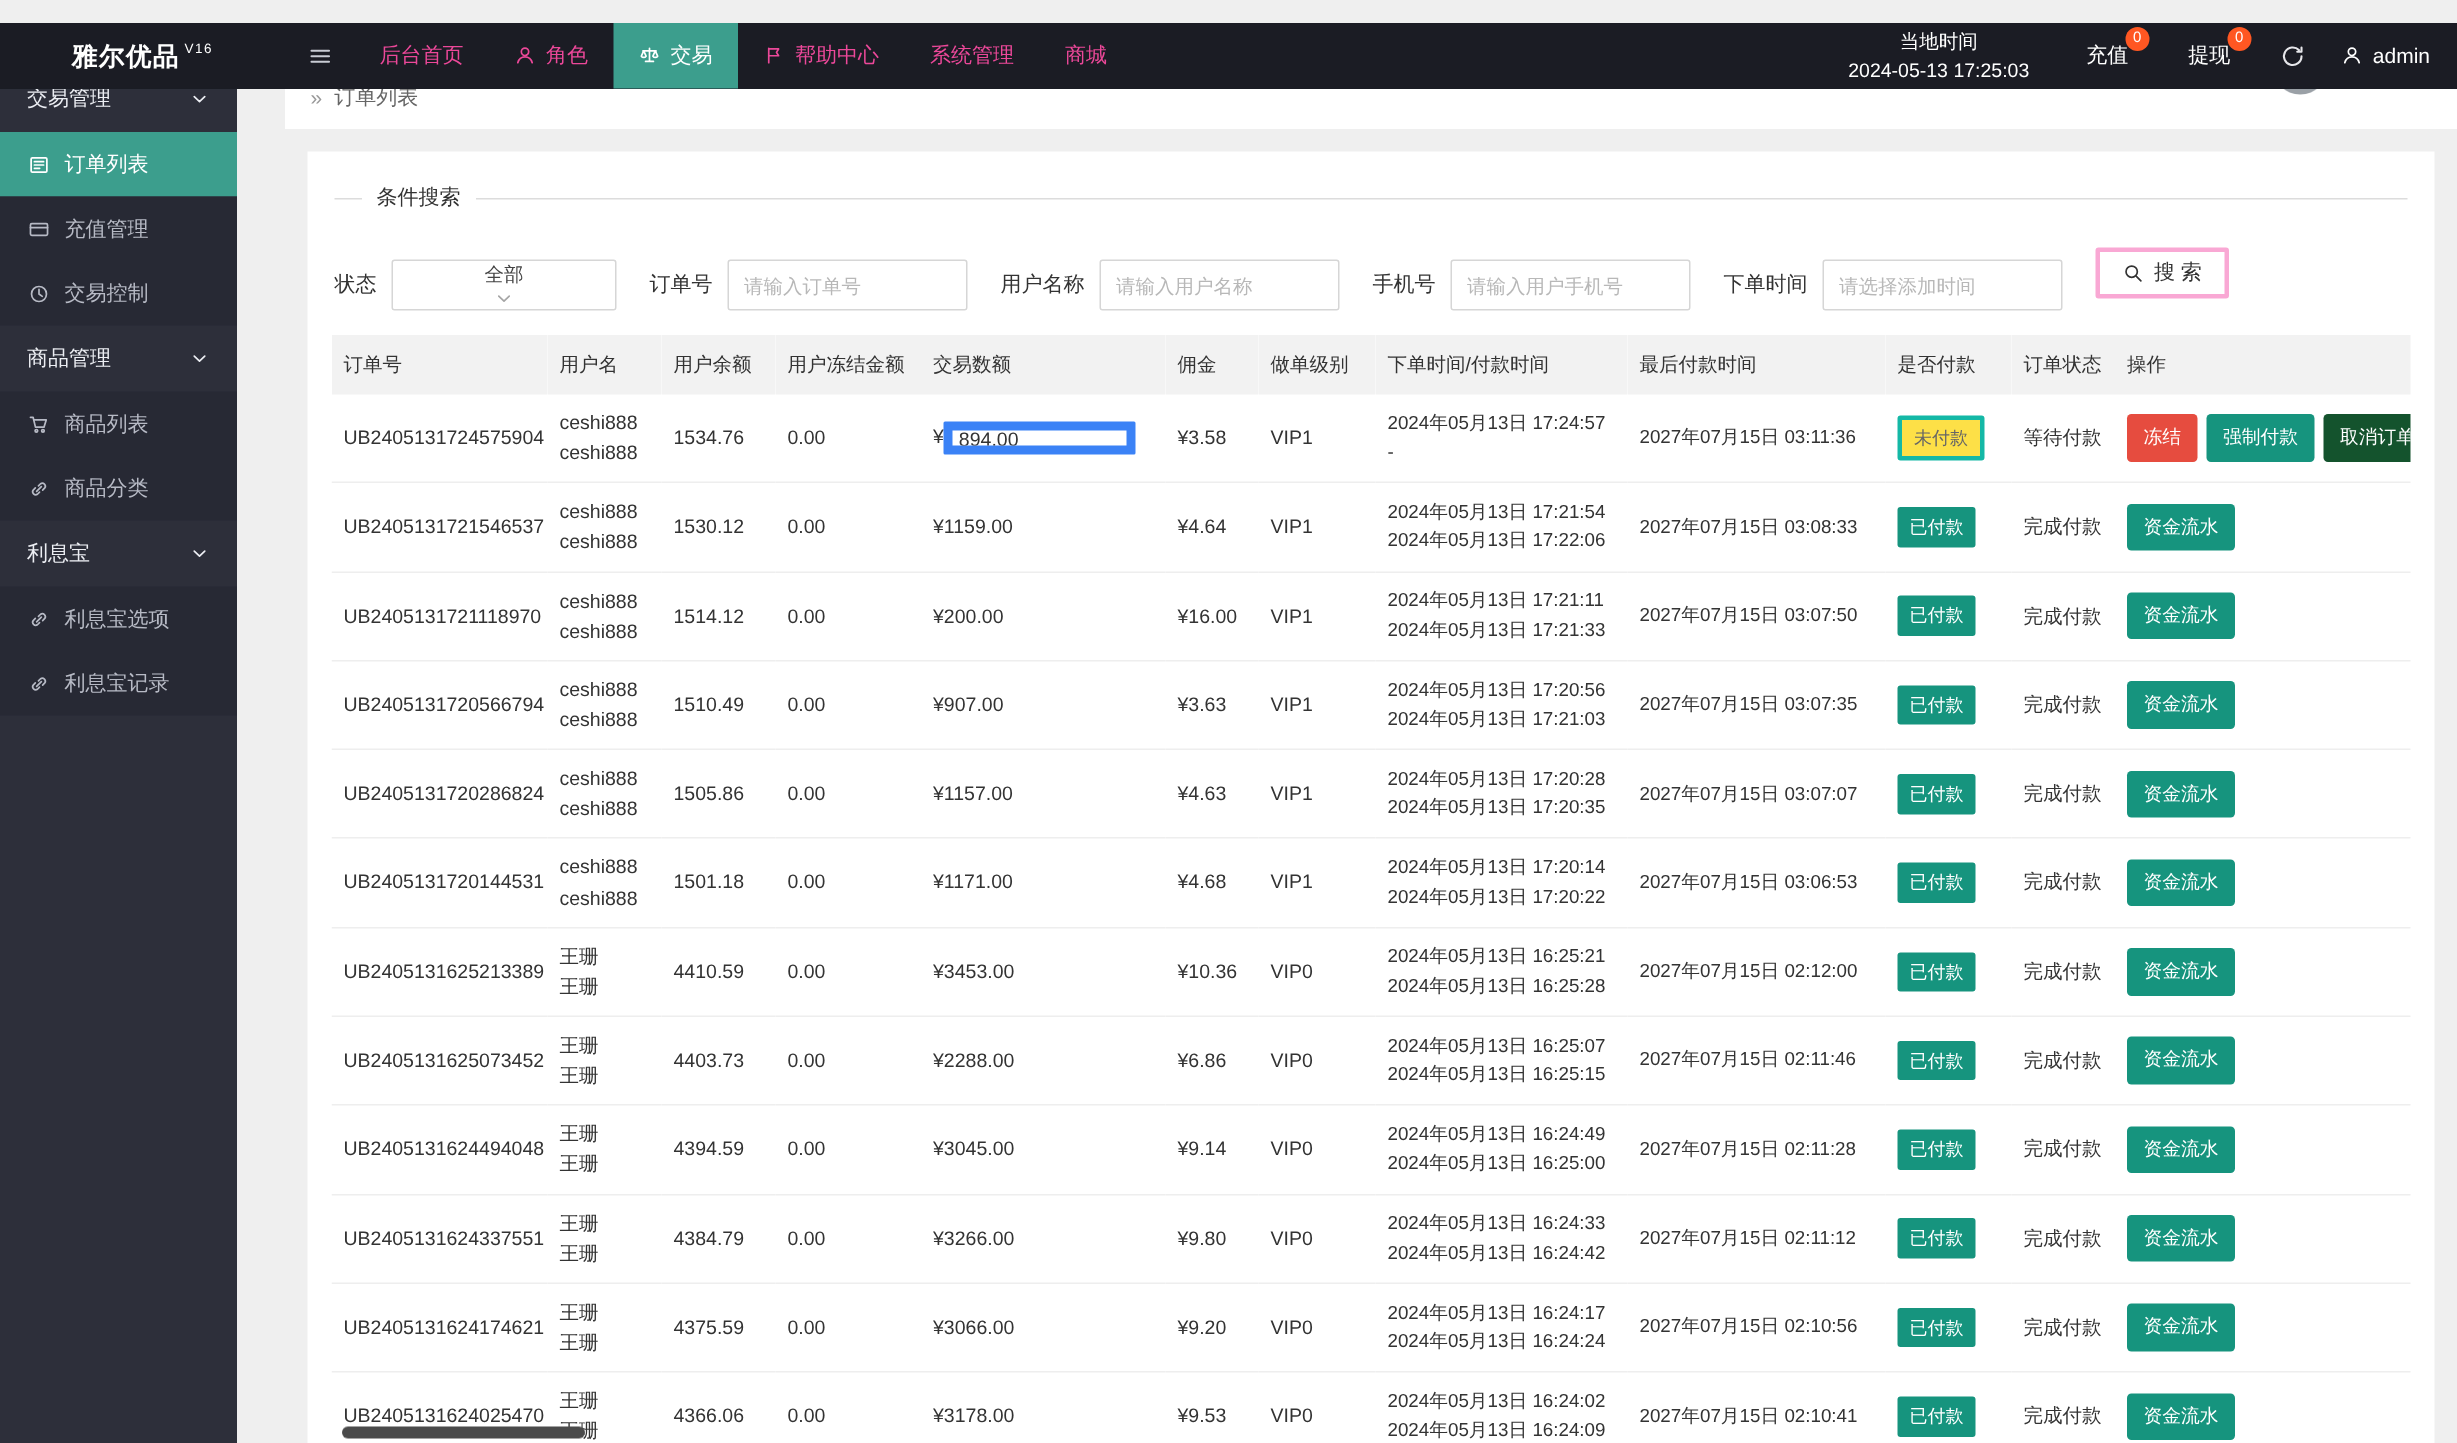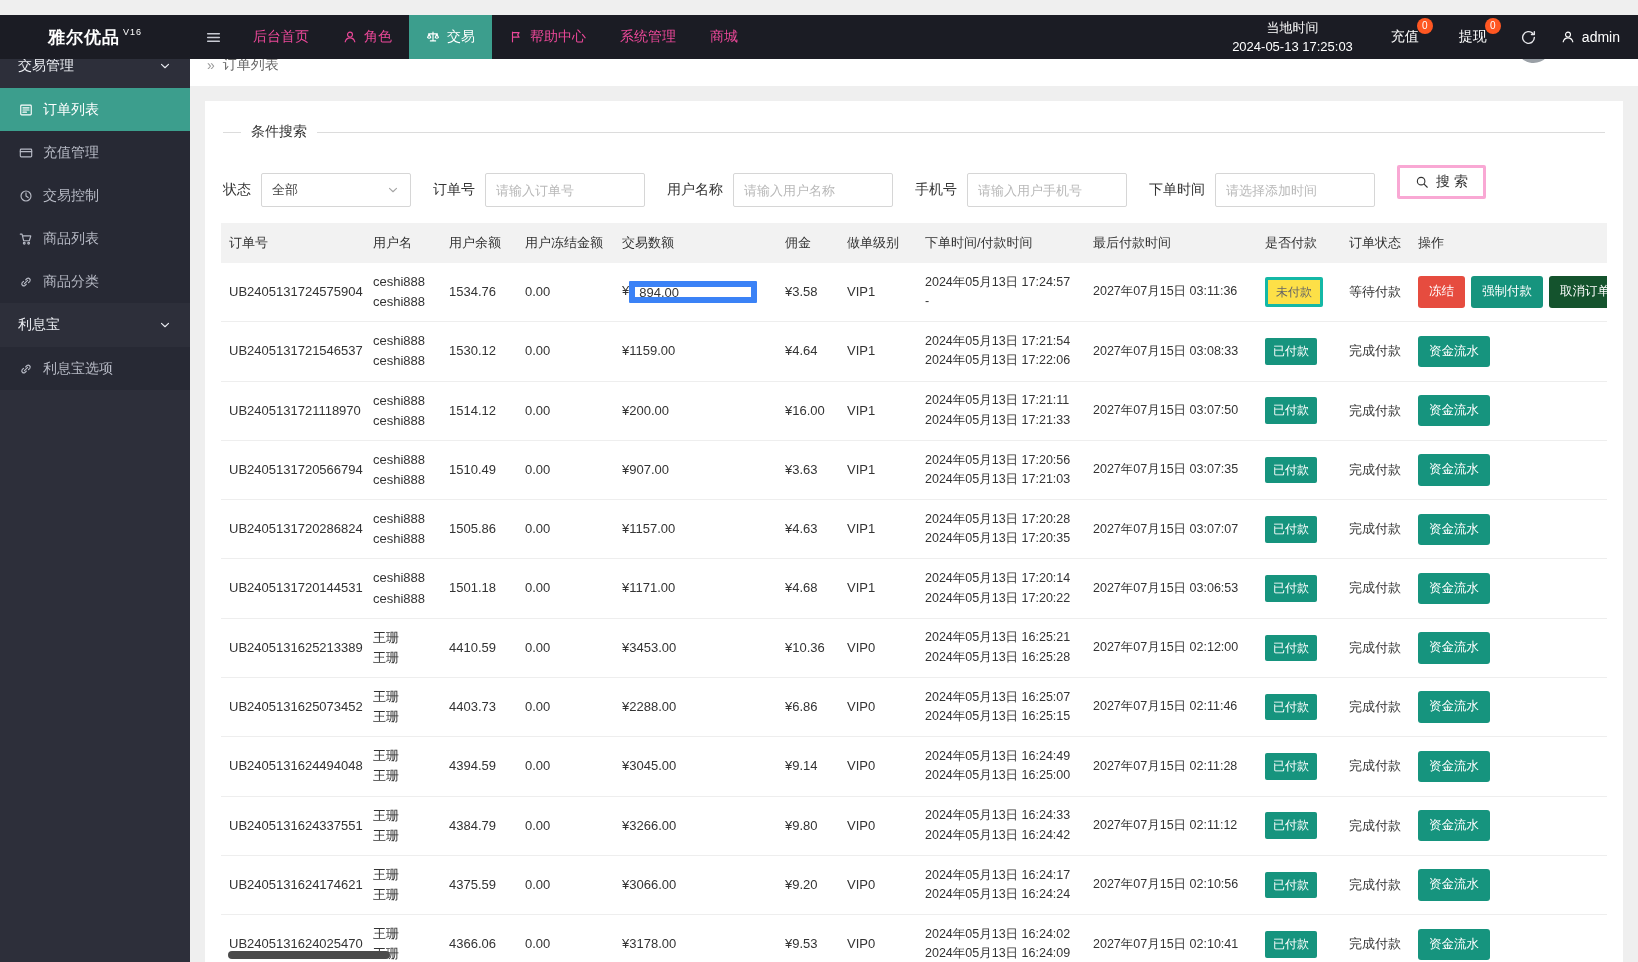--- a/index.html
+++ b/index.html
@@ -27,21 +27,21 @@
     text-align:center; padding:0 3px; }
   .nav-icon-btn { width:44px; height:44px; display:flex; align-items:center; justify-content:center;
     color:#e6e6ea; cursor:pointer; }
   .admin-item { display:flex; align-items:center; gap:7px; padding:0 18px 0 10px;
     color:#fff; font-size:14px; cursor:pointer; }
   .ic svg { width:14px; height:14px; display:block; stroke:currentColor; fill:none;
     stroke-width:1.3; stroke-linecap:round; stroke-linejoin:round; }
   .ic.big svg { width:17px; height:17px; }
 
   
-  .sidebar { position:fixed; top:44px; left:0; bottom:0; width:190px; background:#2d2f3a; z-index:10; }
+  .sidebar { position:fixed; top:44px; left:0; bottom:0; width:158px; background:#2d2f3a; z-index:10; }
   .side-group { height:44px; display:flex; align-items:center; justify-content:space-between;
     padding:0 18px; color:#eceef3; font-size:14px; cursor:pointer; }
   .side-group .chev { color:#9preserve9; }
   .side-item { height:43px; display:flex; align-items:center; gap:10px; padding:0 19px;
     color:#b7bac5; font-size:14px; background:#272934; cursor:pointer; }
   .side-item.active { background:#3c9e8d; color:#fff; }
 
   
   .floater { position:fixed; top:26px; right:86px; width:37px; height:37px; border-radius:50%;
     background:#9aa0a6; z-index:5; display:flex; align-items:center; justify-content:center;
@@ -54,21 +54,21 @@
   .bc-icon { color:#9a9a9a; font-size:14px; }
   .card { margin:15px 15px 0; background:#fff; padding:16px 16px 20px; min-height:860px; }
 
   fieldset.search-fs { border:none; border-top:1px solid #dcdcdc; margin:6px 2px 0; padding:0; }
   fieldset.search-fs legend { padding:0 10px; margin-left:18px; font-size:14px; color:#333; }
   .filters { display:flex; align-items:center; margin-top:16px; }
   .f-group { display:flex; align-items:center; margin-right:22px;margin-top:16px; }
   .f-label { font-size:14px; color:#333; margin-right:10px; white-space:nowrap; }
   .f-select { width:150px; height:34px; border:1px solid #d6d6d6; border-radius:2px; background:#fff;
     display:flex; align-items:center; justify-content:space-between; padding:0 10px;
-    font-size:13px; color:#444; cursor:pointer; }
+    font-size:13px; color:#444; cursor:pointer;flex-direction:column; }
   .f-select .chev { color:#a5a5a5; }
   .f-input { width:160px; height:34px; border:1px solid #d6d6d6; border-radius:2px;
     padding:0 10px; font-size:13px; color:#333; outline:none; }
   .f-input::placeholder { color:#b8b8b8; }
   .search-btn { height:34px; padding:0 15px; background:#fff; border:3px solid #f9a8d4;
     border-radius:2px; font-size:14px; color:#333; display:flex; align-items:center; gap:7px;
     cursor:pointer; font-family:inherit; }
 
   
   .table-wrap { margin-top:16px; width:100%; overflow:hidden; }
@@ -206,20 +206,28 @@
     </div>
     <div class="side-item">
       <span class="ic">
         <svg viewBox="0 0 16 16">
           <circle cx="8" cy="8" r="5.7"></circle>
           <path d="M8 4.5V8l2.5 1.8"></path>
         </svg>
       </span>
       <span>交易控制</span>
     </div>
+    <div class="side-group">
+      <span>商品管理</span>
+      <span class="ic chev">
+        <svg viewBox="0 0 16 16">
+          <path d="M4 6.2l4 3.8 4-3.8"></path>
+        </svg>
+      </span>
+    </div>
     <div class="side-item">
       <span class="ic">
         <svg viewBox="0 0 16 16">
           <path d="M1.5 2.5h2l1.8 7.5h6.5l1.7-5.5H4.2"></path>
           <circle cx="6" cy="12.8" r="1"></circle>
           <circle cx="11" cy="12.8" r="1"></circle>
         </svg>
       </span>
       <span>商品列表</span>
     </div>
@@ -239,20 +247,28 @@
         </svg>
       </span>
     </div>
     <div class="side-item">
       <span class="ic">
         <svg viewBox="0 0 16 16">
           <path d="M6.2 9.8l3.6-3.6M5.2 7.2L3.6 8.8a2.3 2.3 0 0 0 3.2 3.2l1.6-1.6M10.8 8.8l1.6-1.6a2.3 2.3 0 0 0-3.2-3.2L7.6 5.6"></path>
         </svg>
       </span>
       <span>利息宝选项</span>
+    </div>
+    <div class="side-item">
+      <span class="ic">
+        <svg viewBox="0 0 16 16">
+          <path d="M6.2 9.8l3.6-3.6M5.2 7.2L3.6 8.8a2.3 2.3 0 0 0 3.2 3.2l1.6-1.6M10.8 8.8l1.6-1.6a2.3 2.3 0 0 0-3.2-3.2L7.6 5.6"></path>
+        </svg>
+      </span>
+      <span>利息宝记录</span>
     </div>
   </aside>
 
 <div class="floater">
   <span class="ic big">
     <svg viewBox="0 0 16 16">
         <circle cx="8" cy="5.2" r="2.8"></circle>
         <path d="M2.5 13.5c.8-3 3-4.5 5.5-4.5s4.7 1.5 5.5 4.5"></path>
       </svg>
   </span>

